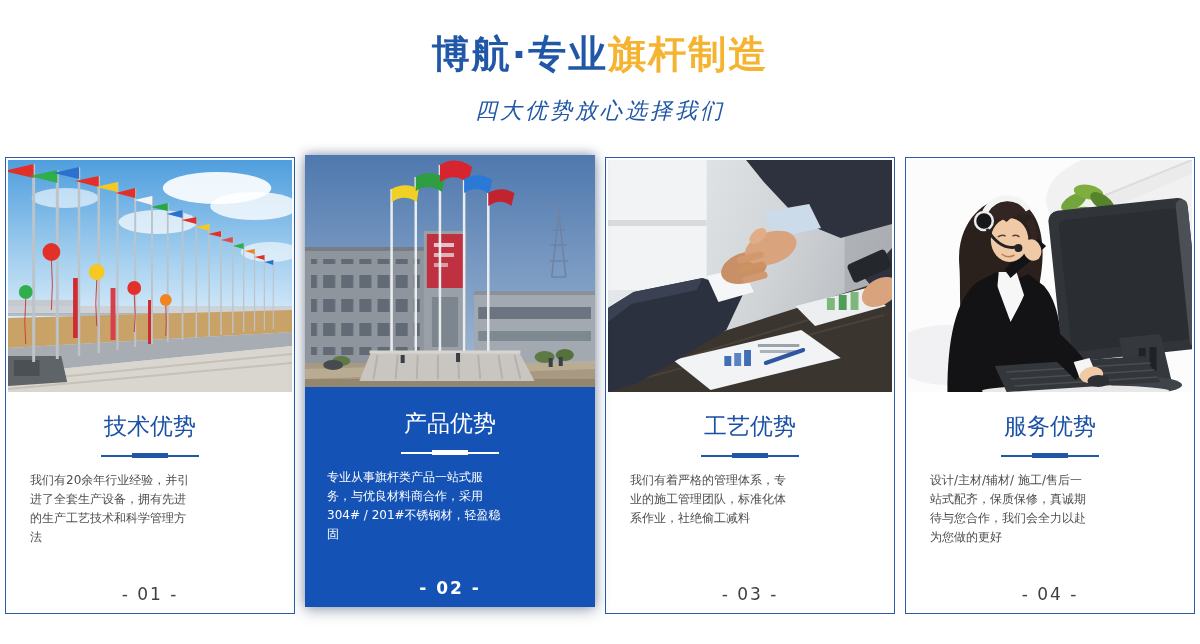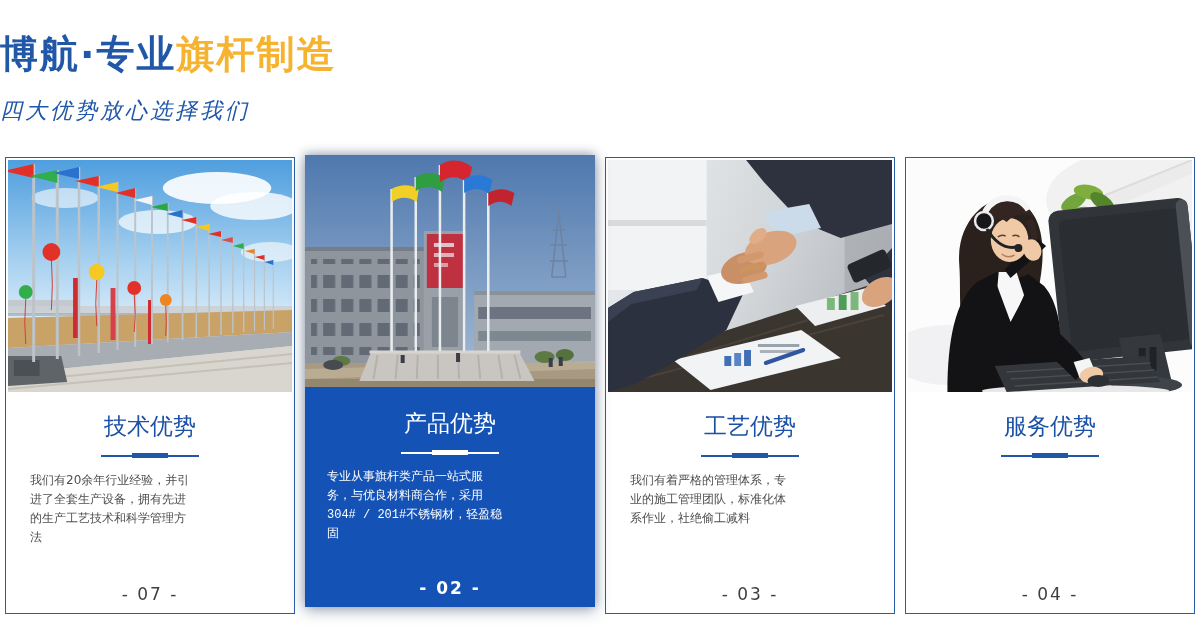--- a/index.html
+++ b/index.html
@@ -3,21 +3,21 @@
 <meta charset="utf-8">
 <style>
   * { margin:0; padding:0; box-sizing:border-box; }
   html,body { background:#ffffff; }
   .page {
     position:relative; width:1200px; height:644px; margin:0 auto;
     background:#ffffff; overflow:hidden;
     font-family:"DejaVu Sans","Liberation Sans",sans-serif;
   }
   
-  .header { padding-top:34px; }
+  .header { text-align:center; padding-top:34px; }
   .main-title { font-size:38px; font-weight:bold; letter-spacing:2px; line-height:1.1; }
   .main-title .t-primary { color:#2057a7; }
   .main-title .t-accent  { color:#f6b32f; }
   .sub-title { margin-top:20px; font-size:22px; color:#2057a7; letter-spacing:3px;font-style:italic; }
   
   .cards { display:flex; justify-content:center; align-items:flex-start; gap:10px; margin-top:31px; }
   .card {
     position:relative; width:290px; height:457px;
     background:#ffffff; border:1px solid #2a5ca8; padding:2px;
   }
@@ -37,21 +37,21 @@
   }
   
   .card.highlight {
     border:none; padding:0; background:#1452b5; height:452px; margin-top:-2px;
     box-shadow:0 3px 14px rgba(40,60,95,.45), 0 -2px 8px rgba(40,60,95,.25);
     z-index:2;
   }
   .card.highlight .card-title { color:#ffffff; margin-top:21px; }
   .card.highlight .divider::before { background:#ffffff; }
   .card.highlight .divider .divider-center { background:#ffffff; }
-  .card.highlight .card-text { color:#ffffff;font-family:Liberation Mono, monospace; }
+  .card.highlight .card-text { color:#ffffff; }
   .card.highlight .card-number { color:#ffffff;font-weight:bold; }
 </style>
 </head>
 <body>
 
 <div class="page">
 
   <div class="header">
     <h1 class="main-title"><span class="t-primary">博航·专业</span><span class="t-accent">旗杆制造</span></h1>
     <div class="sub-title">四大优势放心选择我们</div>
@@ -138,21 +138,21 @@
         </svg>
       </div>
       <h3 class="card-title">技术优势</h3>
       <div class="divider">
           <span class="divider-center"></span>
         </div>
       <p class="card-text">我们有20余年行业经验，并引
 进了全套生产设备，拥有先进
 的生产工艺技术和科学管理方
 法</p>
-      <div class="card-number">- 07 -</div>
+      <div class="card-number">- 01 -</div>
     </div>
 
     <div class="card highlight">
       <div class="photo">
         <svg viewBox="0 0 288 232" preserveAspectRatio="none" aria-hidden="true">
           <defs>
             <linearGradient id="s2sky" x1="0" y1="0" x2="0" y2="1">
               <stop offset="0" stop-color="#4f78ae"></stop>
                 <stop offset="1" stop-color="#a6bdd6"></stop>
             </linearGradient>
@@ -324,17 +324,21 @@
           <path d="M150,170 C166,184 176,196 184,206 L170,220 C158,208 146,198 136,186 Z" fill="#131316"></path>
           <polygon points="168,202 184,198 190,212 174,218" fill="#f5f5f5"></polygon>
           <ellipse cx="186" cy="215" rx="12" ry="8" fill="#f0c9a6" transform="rotate(-10 186 215)"></ellipse>
           <ellipse cx="193" cy="221" rx="11" ry="6" fill="#2c2f33"></ellipse>
         </svg>
       </div>
       <h3 class="card-title">服务优势</h3>
       <div class="divider">
           <span class="divider-center"></span>
         </div>
+      <p class="card-text">设计/主材/辅材/ 施工/售后一
+站式配齐，保质保修，真诚期
+待与您合作，我们会全力以赴
+为您做的更好</p>
       <div class="card-number">- 04 -</div>
     </div>
 
   </div>
 </div>
 
 </body></html>

